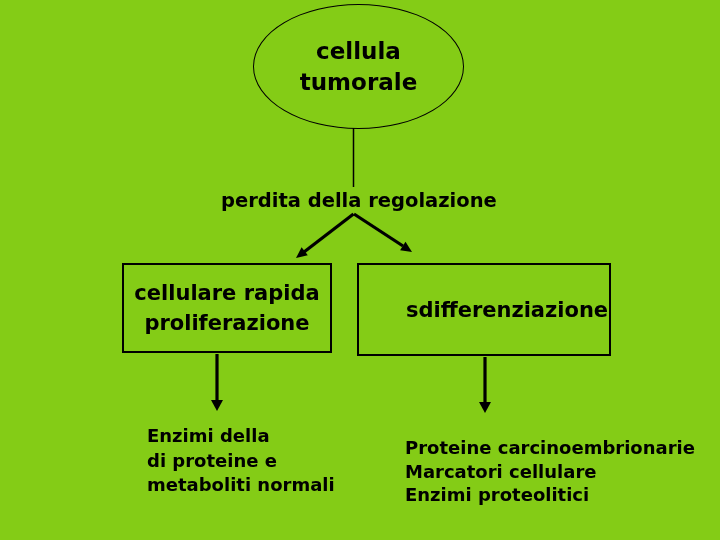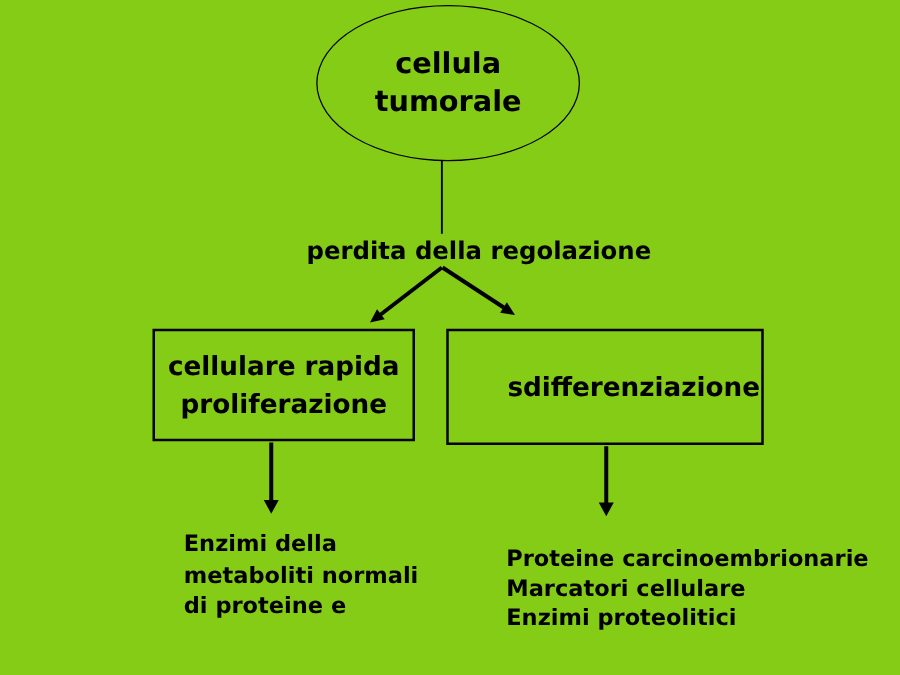--- a/index.html
+++ b/index.html
@@ -42,21 +42,21 @@
     border-radius: 50%;
     font-size: 23px;
     line-height: 31px;
     font-weight: 600;
   }
   .fork-label {
     position: absolute;
     left: 221px;
     top: 189px;
     width: 300px;
-    text-align: right;
+    text-align: left;
     font-size: 19.5px;
     line-height: 24px;
     font-weight: 600;
     white-space: nowrap;
   }
   .branch-box {
     border: 2px solid #000000;
     font-size: 21px;
     line-height: 30px;
     font-weight: 600;
@@ -126,22 +126,22 @@
     <div>cellulare rapida</div>
     <div>proliferazione</div>
   </div>
 
   <div class="node branch-box right">
     <div>sdifferenziazione</div>
   </div>
 
   <div class="outcome left">
     <div>Enzimi della</div>
+    <div>di proteine e</div>
     <div>metaboliti normali</div>
-    <div>di proteine e</div>
   </div>
 
   <div class="outcome right">
     <div>Proteine carcinoembrionarie</div>
     <div>Marcatori cellulare</div>
     <div>Enzimi proteolitici</div>
   </div>
 
 </div>
 

